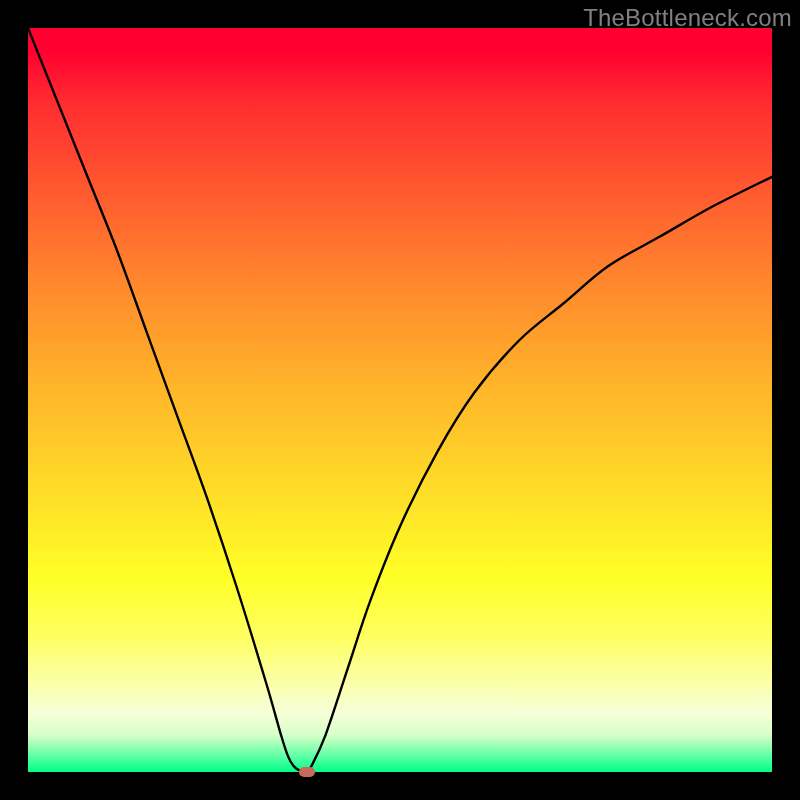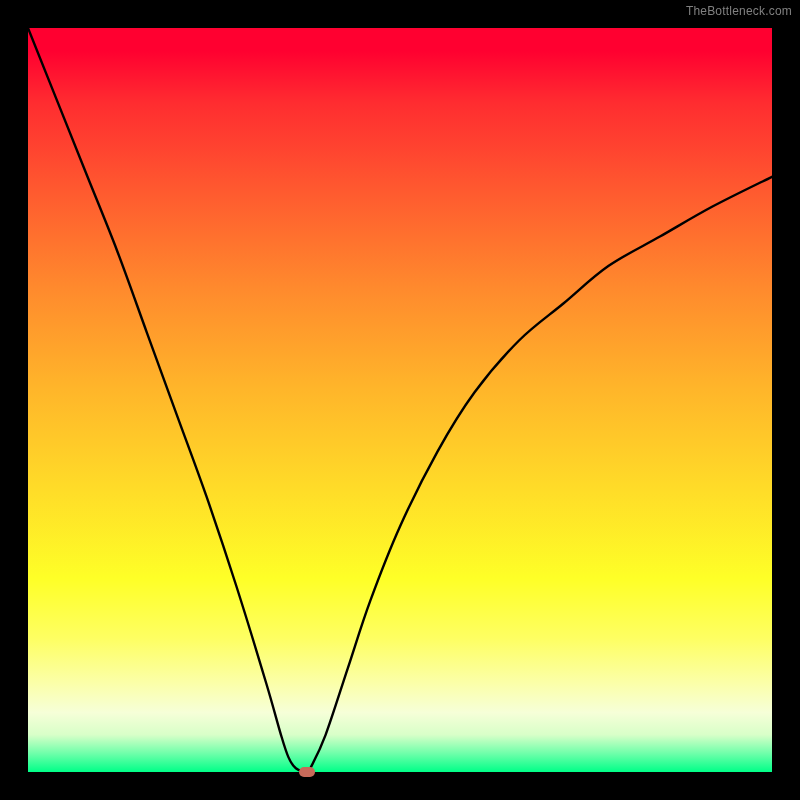--- a/index.html
+++ b/index.html
@@ -51,21 +51,21 @@
     border-radius: 5px;
     background: #c76a5a;
     transform: translate(-50%, -50%);
   }
 
   .watermark {
     position: absolute;
     top: 4px;
     right: 8px;
     font-family: Arial, Helvetica, sans-serif;
-    font-size: 12px;
+    font-size: 24px;
     color: #808080;
     letter-spacing: 0.2px;
   }
 </style>
 </head>
 <body>
 
 <div class="frame">
 
   <div class="plot-area"></div>

